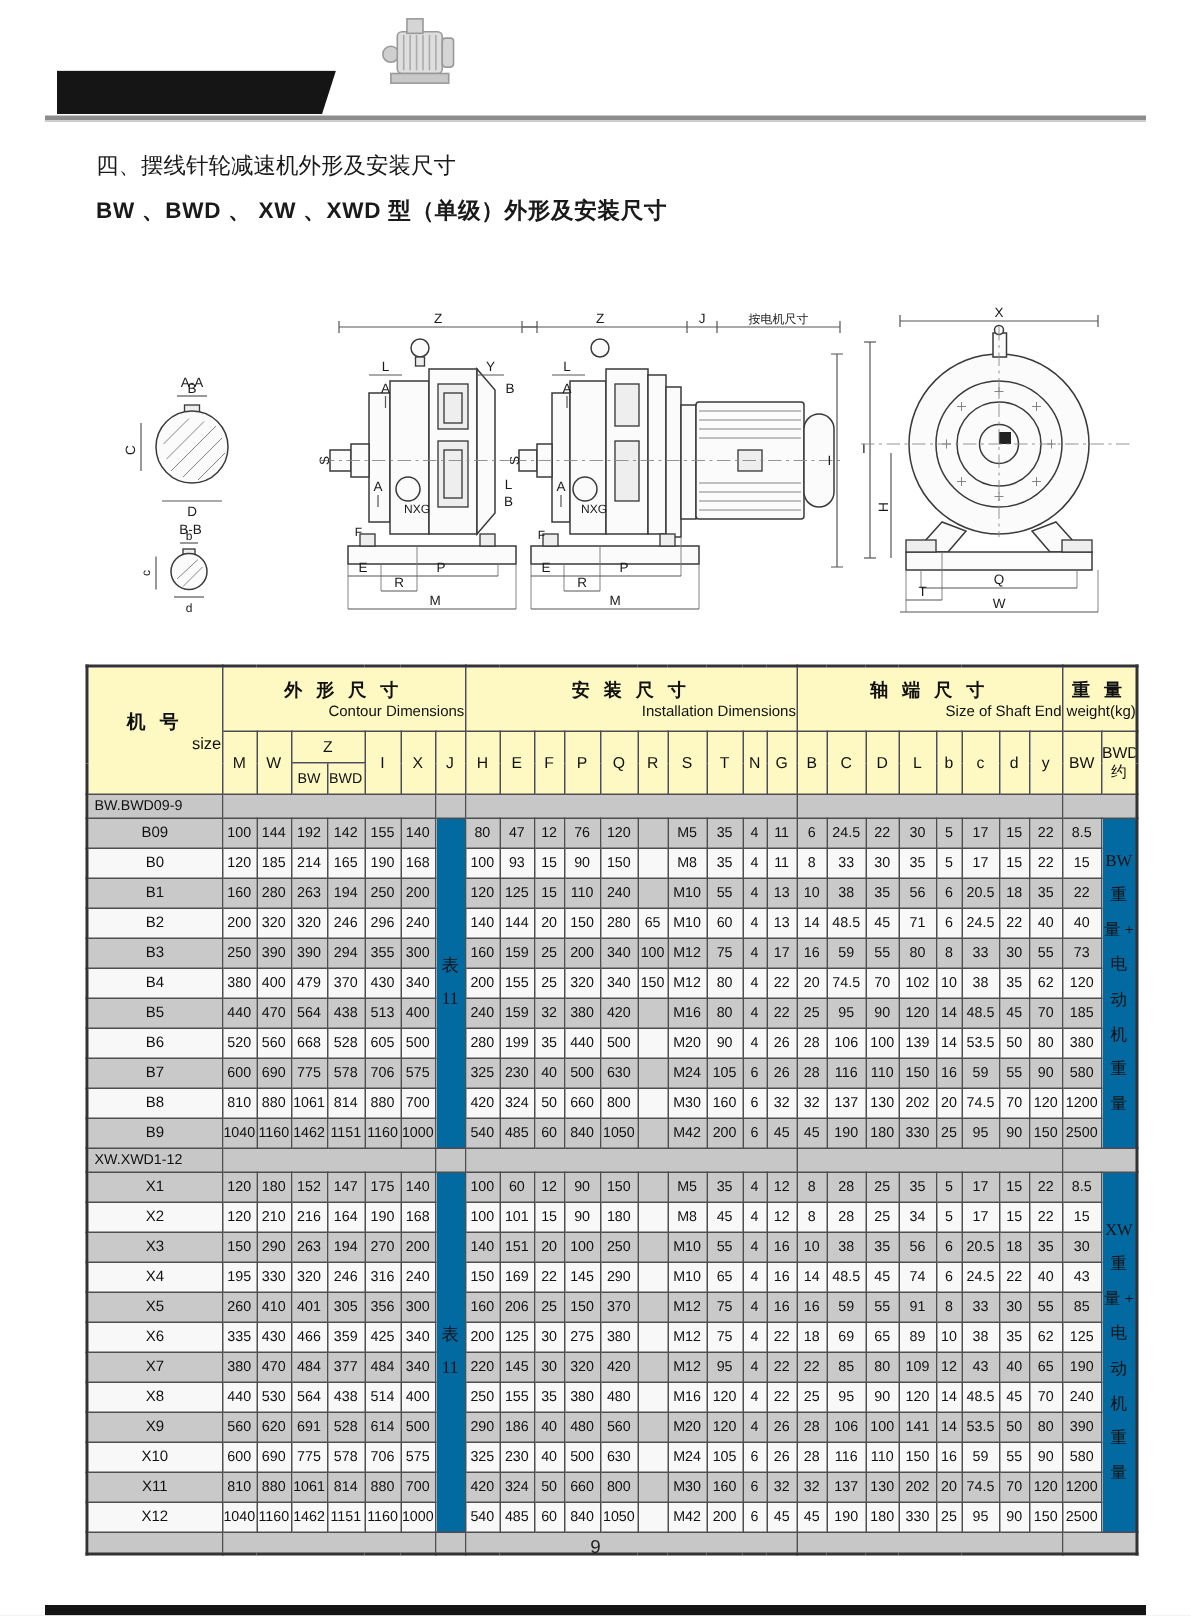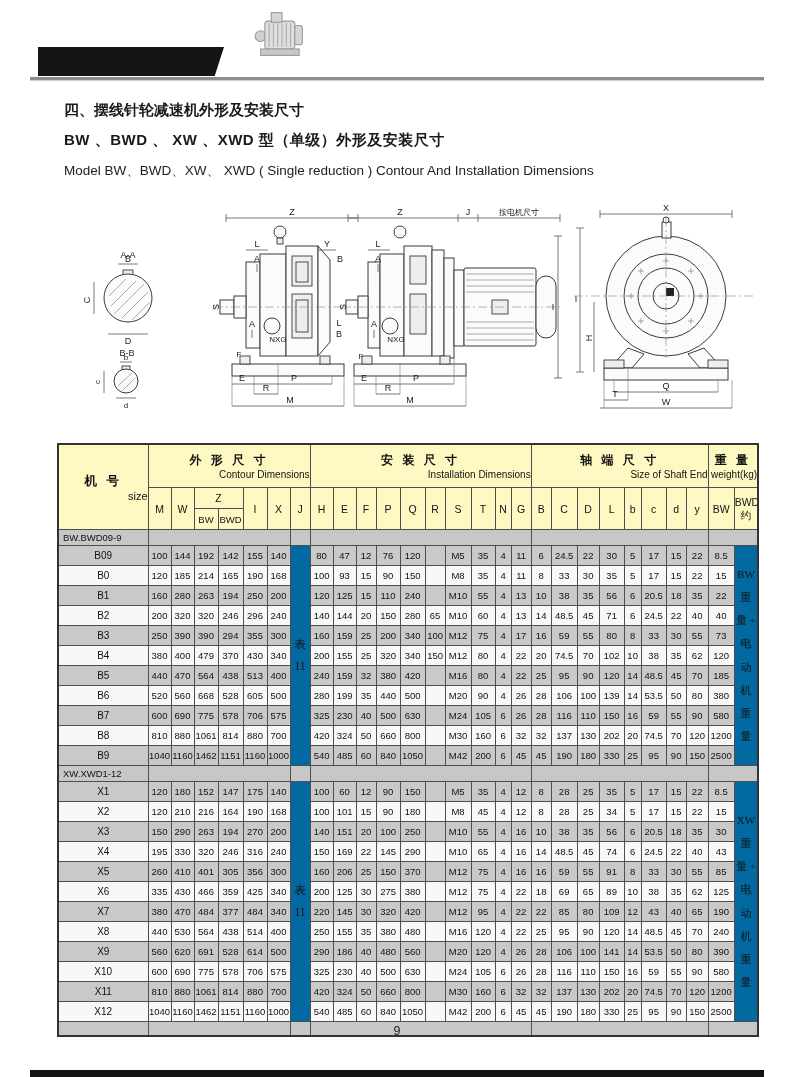--- a/index.html
+++ b/index.html
@@ -7,21 +7,21 @@
 
   
   .black-bar{position:absolute;left:38px;top:47px;width:186px;height:29px;background:#151515;
              clip-path:polygon(0 0,100% 0,95% 100%,0 100%);}
   .header-rule{position:absolute;left:30px;top:77px;width:734px;height:3px;background:#8d8d8d;border-bottom:1px solid #cfcfcf;}
   .company-line{position:absolute;top:51px;right:40px;font-size:17px;font-weight:600;letter-spacing:1px;color:#2a2a2a;white-space:nowrap;}
   .company-line .phone{margin-left:14px;}
   .motor-logo{position:absolute;left:252px;top:4px;}
 
   
-  .title-1{position:absolute;left:64px;top:101px;font-size:15px;font-weight:700;}
+  .title-1{position:absolute;left:64px;top:101px;font-size:15px;font-weight:400;}
   .title-2{position:absolute;left:64px;top:131px;font-size:15px;font-weight:700;letter-spacing:.5px;}
   .title-3{position:absolute;left:64px;top:162px;font-size:13.5px;font-weight:400;color:#222;}
 
   
   .drawing{position:absolute;}
   .ln{stroke:#555;stroke-width:0.8;fill:none;}
   .lt{stroke:#777;stroke-width:0.6;fill:none;}
   .pt{stroke:#3a3a3a;stroke-width:1;fill:#fbfbfb;}
   .pt2{stroke:#3a3a3a;stroke-width:0.9;fill:#eeeeee;}
   .cl{stroke:#888;stroke-width:0.6;stroke-dasharray:9 3 2 3;fill:none;}
@@ -74,21 +74,20 @@
         <line x1="36" y1="18" x2="36" y2="40"></line>
     </g>
     <rect x="18" y="8" width="10" height="9" fill="#d5d5d5" stroke="#9a9a9a"></rect>
     <rect x="40" y="20" width="7" height="18" rx="2" fill="#d5d5d5" stroke="#9a9a9a"></rect>
     <rect x="8" y="42" width="36" height="6" fill="#c8c8c8" stroke="#9a9a9a"></rect>
   </svg>
   <div class="header-rule"></div>
 
   <div class="title-1">四、摆线针轮减速机外形及安装尺寸</div>
   <div class="title-2">BW 、BWD 、 XW 、XWD 型（单级）外形及安装尺寸</div>
-  <div class="title-3">Model BW、BWD、XW、 XWD ( Single reduction ) Contour And Installation Dimensions</div>
 
   <svg class="drawing" style="left:78px;top:246px;" width="110" height="168" viewBox="0 0 110 168">
     <text x="50" y="12">A-A</text>
     <line class="ln" x1="40" y1="18" x2="60" y2="18"></line>
     <text x="50" y="16">B</text>
     <rect class="pt2" x="45" y="24" width="10" height="8"></rect>
     <circle class="pt" cx="50" cy="52" r="24"></circle>
     <g class="lt">
       <line x1="33" y1="60" x2="58" y2="35"></line>
         <line x1="36" y1="68" x2="66" y2="38"></line>

